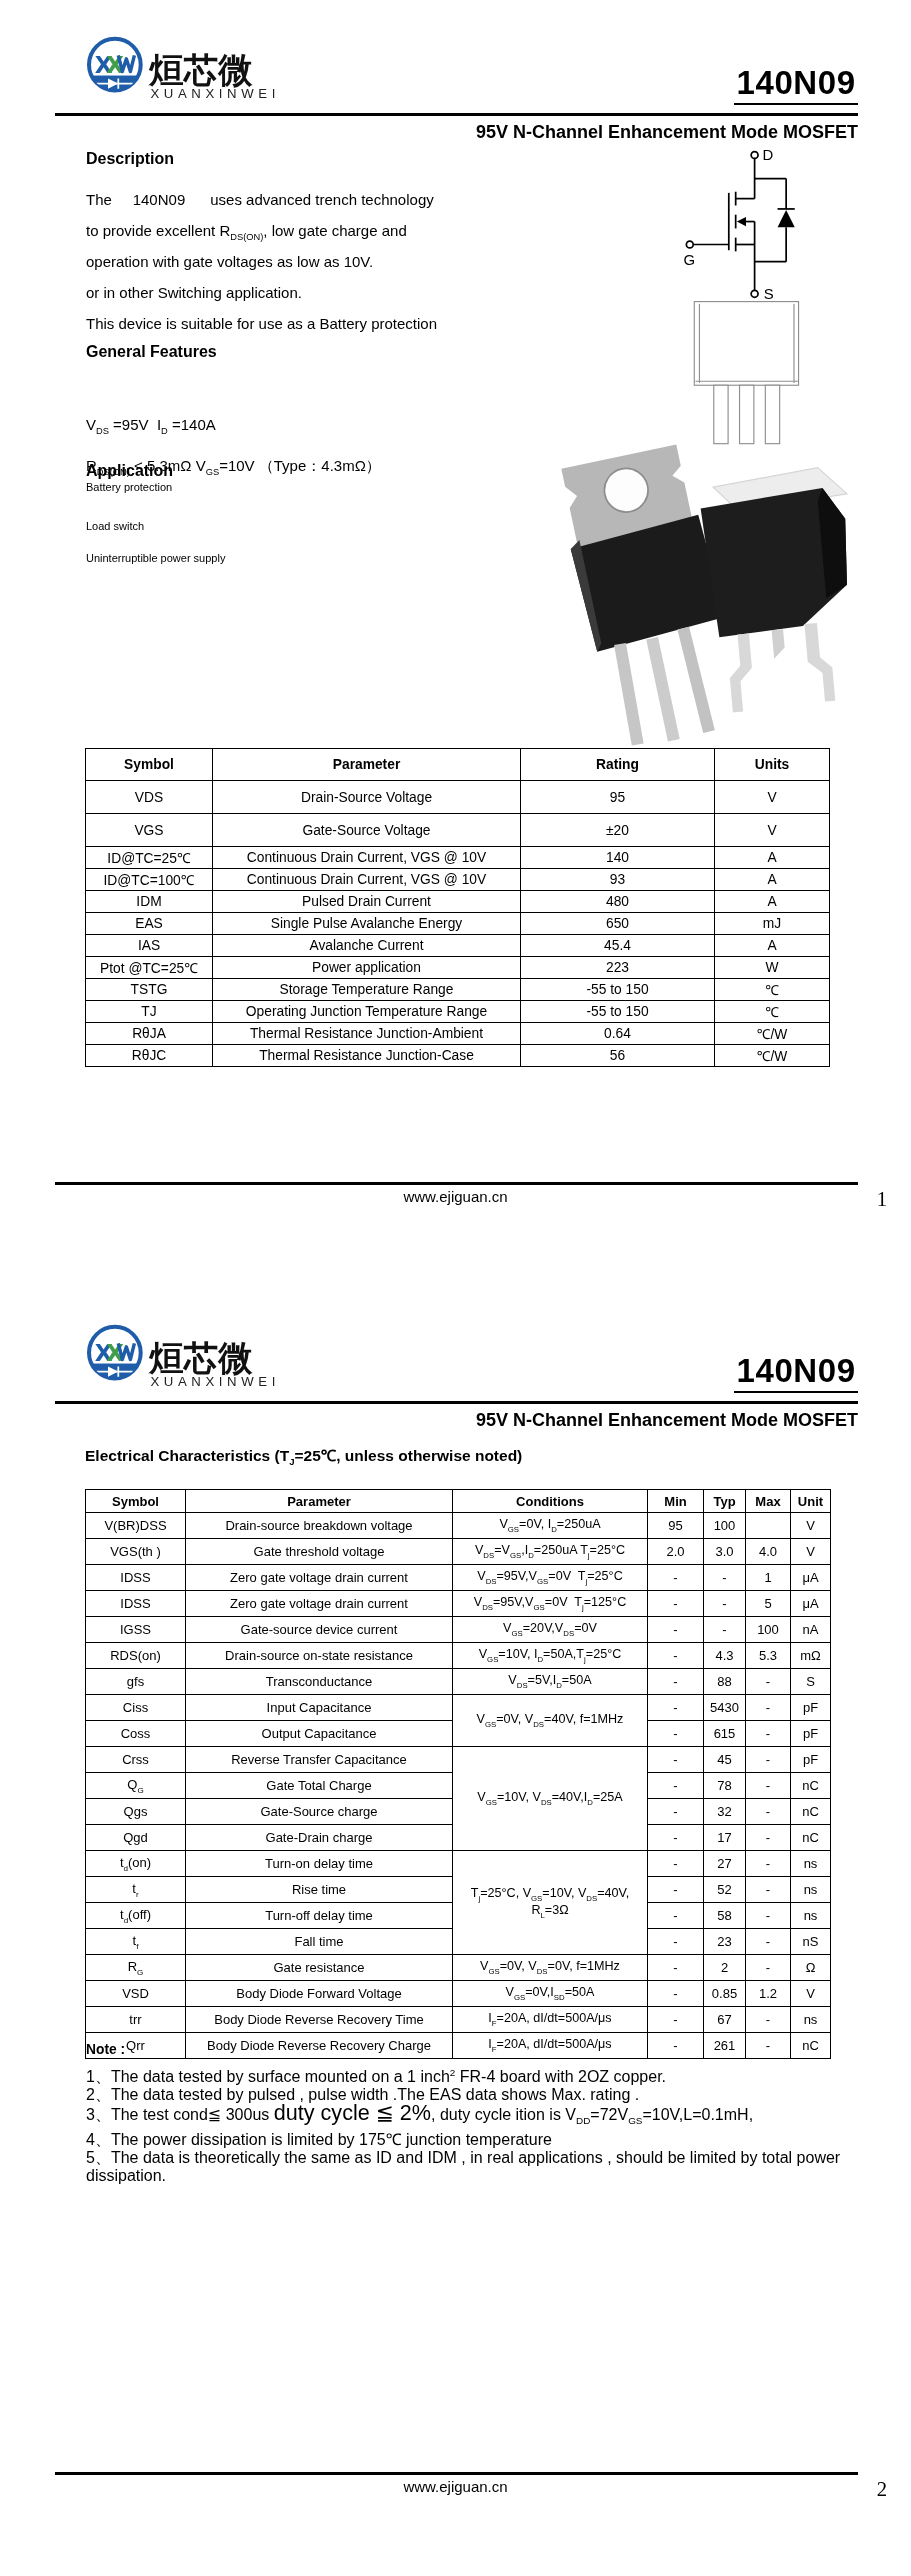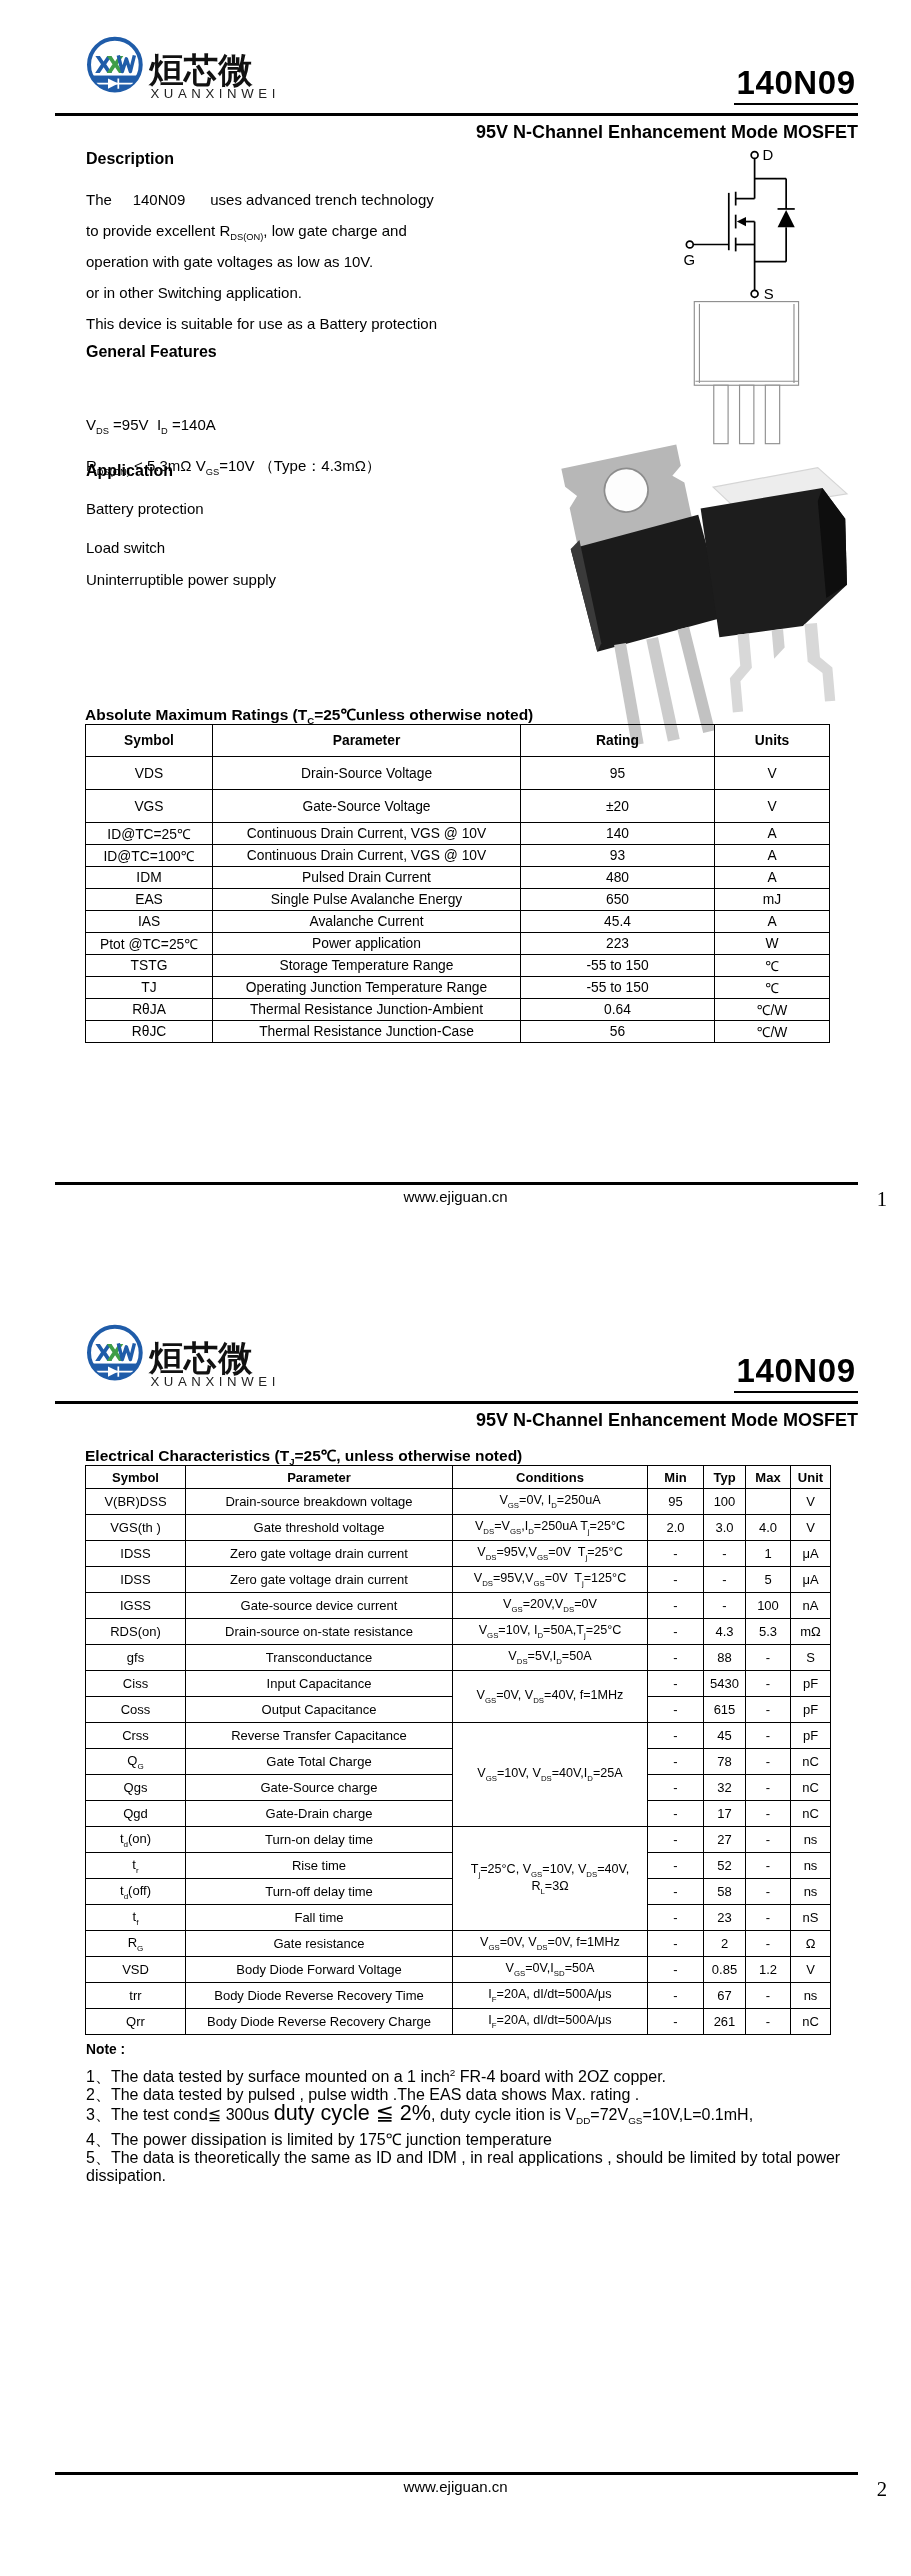--- a/index.html
+++ b/index.html
@@ -13,34 +13,34 @@
   .part-number{position:absolute;right:53px;top:64px;font-size:33px;font-weight:bold;
     border-bottom:2.9px solid #000;padding:0 2.3px 1.1px 2.3px;letter-spacing:0.6px;margin-left:48px;}
   .header-rule{position:absolute;left:55px;top:113px;width:803px;height:3.4px;background:#000;}
   .subtitle{position:absolute;right:53px;top:122px;font-size:18px;font-weight:bold;}
 
   
   .h-section{position:absolute;left:86px;font-size:16px;font-weight:bold;}
   .desc-lines{position:absolute;left:86px;top:184px;font-size:15px;}
   .desc-lines div{height:31px;line-height:31px;}
   .gf-line{position:absolute;left:86px;font-size:15px;margin-top:36px;}
-  .app-items{position:absolute;left:86px;top:497px;font-size:15px;}
+  .app-items{position:absolute;left:86px;top:476px;font-size:11px;}
   .app-items div{line-height:23px;}
   .app-items div:nth-child(2){margin-top:16px;}
   .app-items div:nth-child(3){margin-top:9.2px;}
 
   
   .mosfet-symbol{position:absolute;left:680px;top:147px;}
   .outline-drawing{position:absolute;left:692px;top:299px;}
   .to220-photo{position:absolute;left:534px;top:431px;}
   .d2pak-photo{position:absolute;left:653px;top:448px;}
 
   
   .tbl-title{position:absolute;left:85px;font-size:15.5px;font-weight:bold;}
-  table{border-collapse:collapse;table-layout:fixed;}
+  table{border-collapse:collapse;table-layout:fixed;margin-top:24px;}
   th,td{border:1.1px solid #000;text-align:center;vertical-align:middle;padding:0 2.3px;
     overflow:hidden;font-weight:normal;}
   th{font-weight:bold;}
 
   .abs-table{position:absolute;left:85px;top:724px;width:745px;font-size:13.8px;}
   .abs-table thead tr{height:32px;}
   .abs-table tbody tr{height:22px;}
   .abs-table tbody tr:nth-child(1),.abs-table tbody tr:nth-child(2){height:33px;}
 
   .elec-table{position:absolute;left:85px;top:177px;width:746px;font-size:13px;}
@@ -174,21 +174,20 @@
         <polygon points="120,60 305,42 352,92 160,105" fill="#ededed" stroke="#d5d5d5" stroke-width="2"></polygon>
         <polygon points="95,95 310,78 345,135 338,250 255,315 108,322" fill="#1d1d1d"></polygon>
         <polygon points="310,78 345,135 338,250 300,270 300,100" fill="#0e0e0e"></polygon>
         <polygon points="140,320 160,320 160,380 138,402 138,455 120,455 120,395 140,375" fill="#d8d8d8"></polygon>
         <polygon points="200,318 220,318 220,350 200,368" fill="#d0d0d0"></polygon>
         <polygon points="258,312 280,312 280,372 300,392 300,450 282,450 282,400 258,378" fill="#d8d8d8"></polygon>
       </g>
     </svg>
   </div>
 
-  <div class="tbl-title" style="top:703px;">Absolute Maximum Ratings (T<sub>C</sub>=25℃unless otherwise noted)</div>
   <table class="abs-table">
     <colgroup>
         <col style="width:127px">
         <col style="width:308px">
         <col style="width:194px">
         <col style="width:115px">
       </colgroup>
     <thead>
       <tr>
         <th>Symbol</th>

